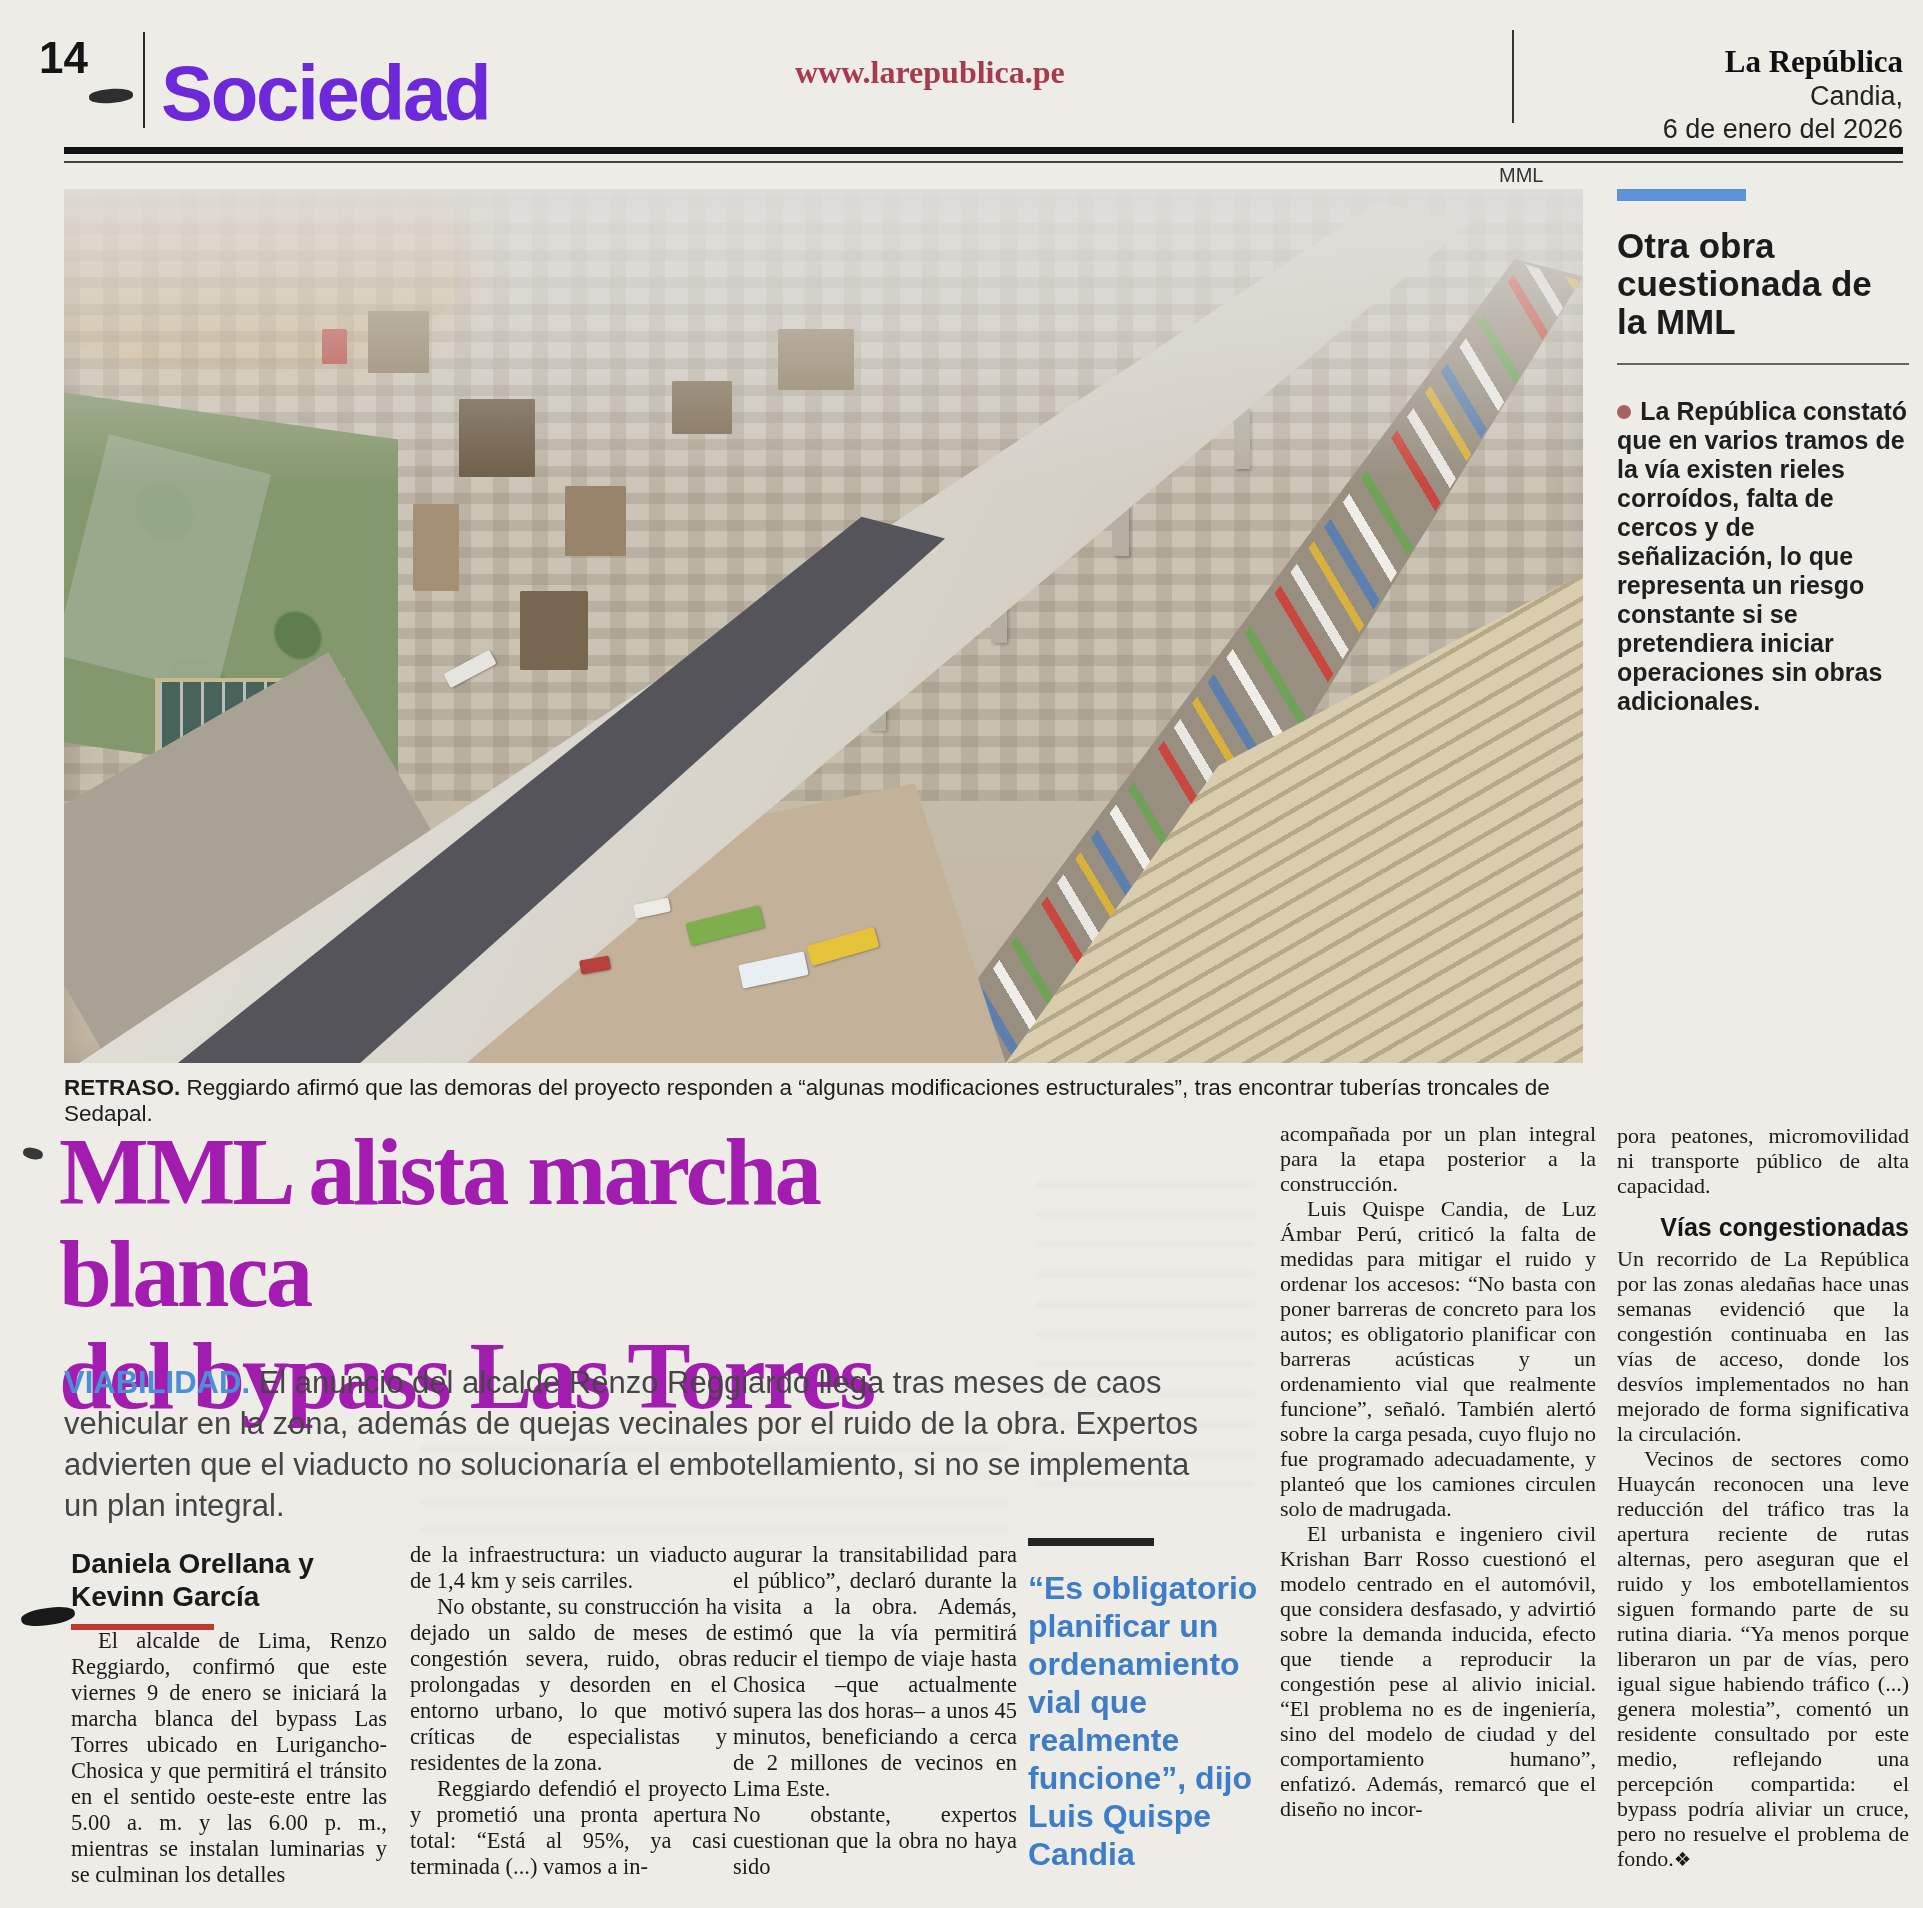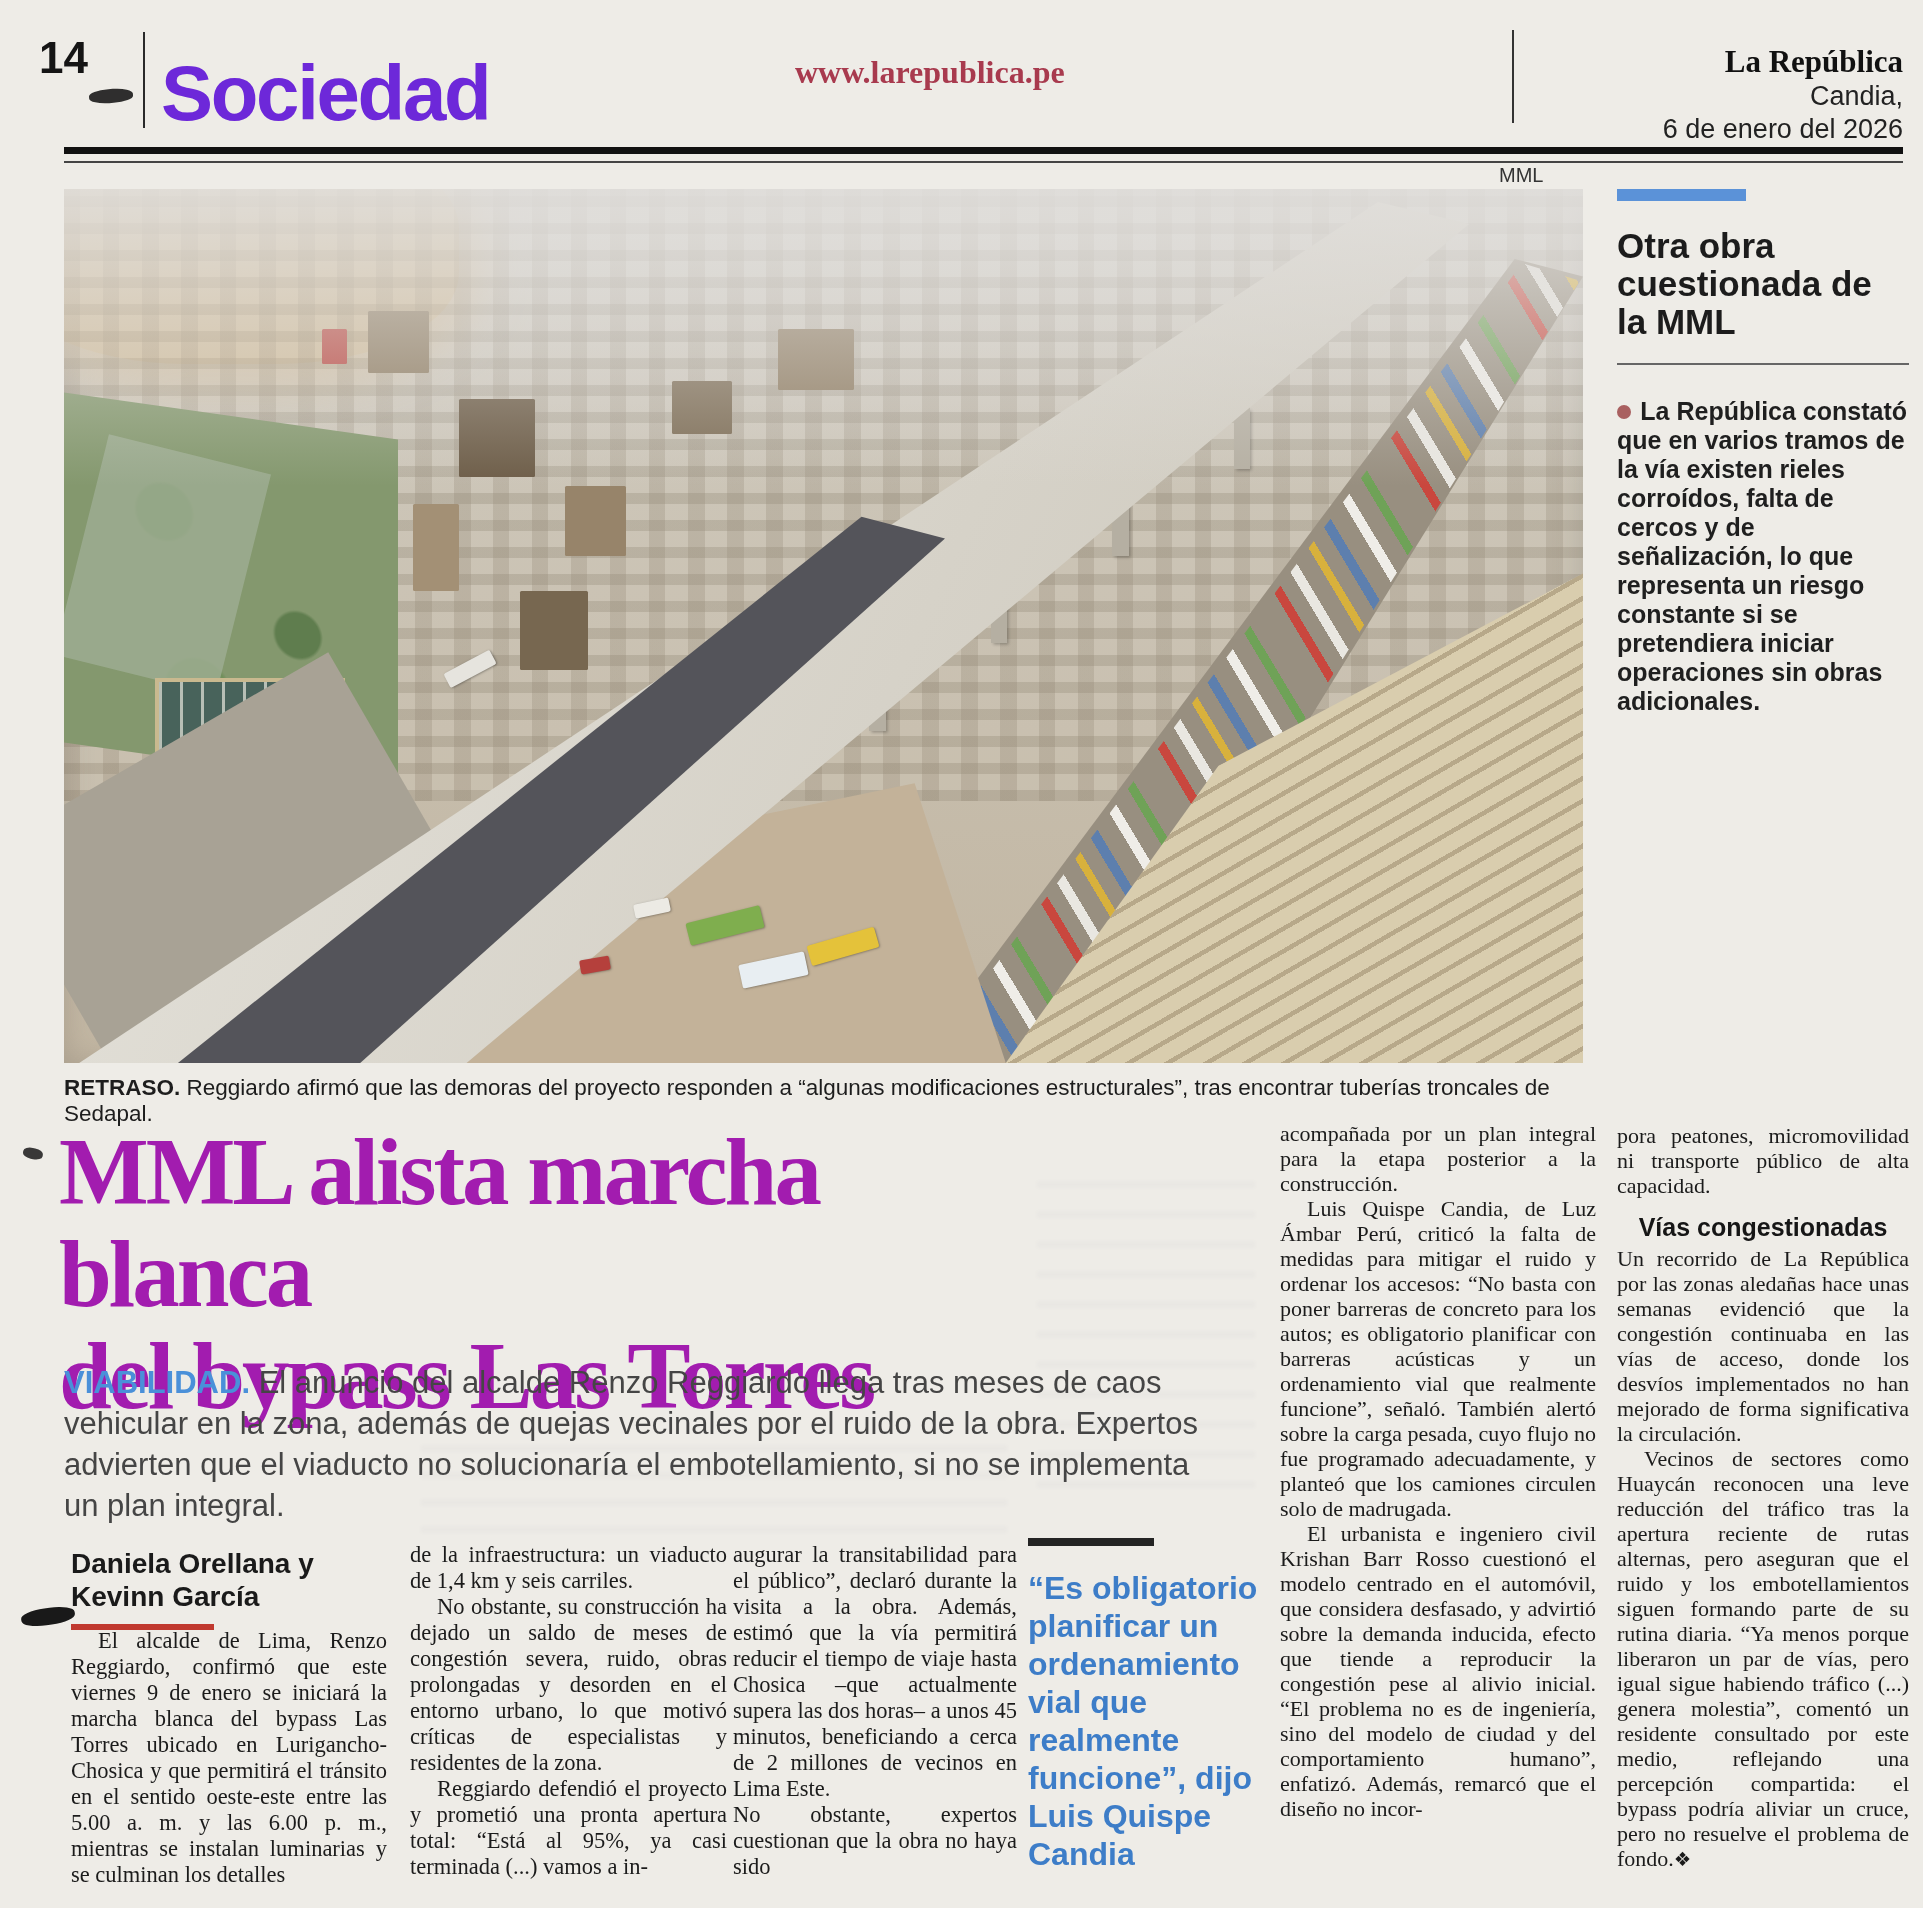--- a/index.html
+++ b/index.html
@@ -103,21 +103,21 @@
   
   .col{font-size:22.5px;line-height:26px;text-align:justify;}
   .col p{margin:0;}
   .col p.ind{text-indent:27px;}
   .col1{left:71px;top:1628px;width:316px;}
   .col2{left:410px;top:1542px;width:317px;}
   .col3{left:733px;top:1542px;width:284px;}
   .col4{left:1280px;top:1121px;width:316px;font-size:22px;line-height:25px;}
   .col5{left:1617px;top:1123px;width:292px;font-size:22px;line-height:25px;}
   .subhead{font-family:"Liberation Sans",sans-serif;font-weight:800;font-size:25px;
-           margin:16.5px 0 6px 0 !important;text-align:center;text-indent:0 !important;color:#161616;}
+           margin:16.5px 0 6px 0 !important;text-align:right;text-indent:0 !important;color:#161616;}
   .byline{left:71px;top:1547px;width:316px;font-family:"Liberation Sans",sans-serif;
           font-weight:700;font-size:28px;line-height:33px;color:#1a1a1a;}
   .byline .redrule{display:block;width:143px;height:6.8px;background:#c0392f;margin-top:10.5px;}
   .endmark{color:#1a1a1a;font-family:"Liberation Sans",sans-serif;font-size:19.5px;}
 
   
   .pullquote{left:1028px;top:1538px;width:239px;}
   .pq-bar{width:126px;height:8.3px;background:#242424;margin-bottom:22.5px;}
   .pq-text{font-family:"Liberation Sans",sans-serif;font-weight:800;font-size:32px;
            line-height:38px;color:#3d7dc8;}

